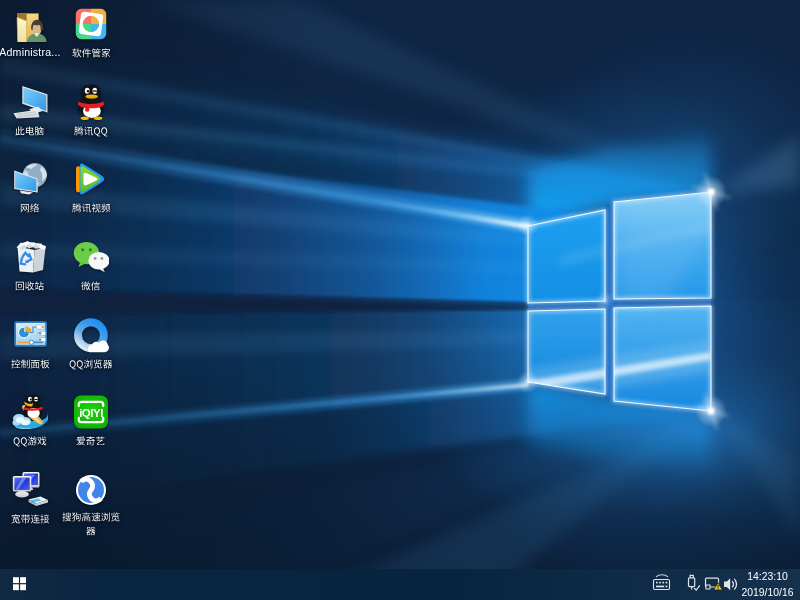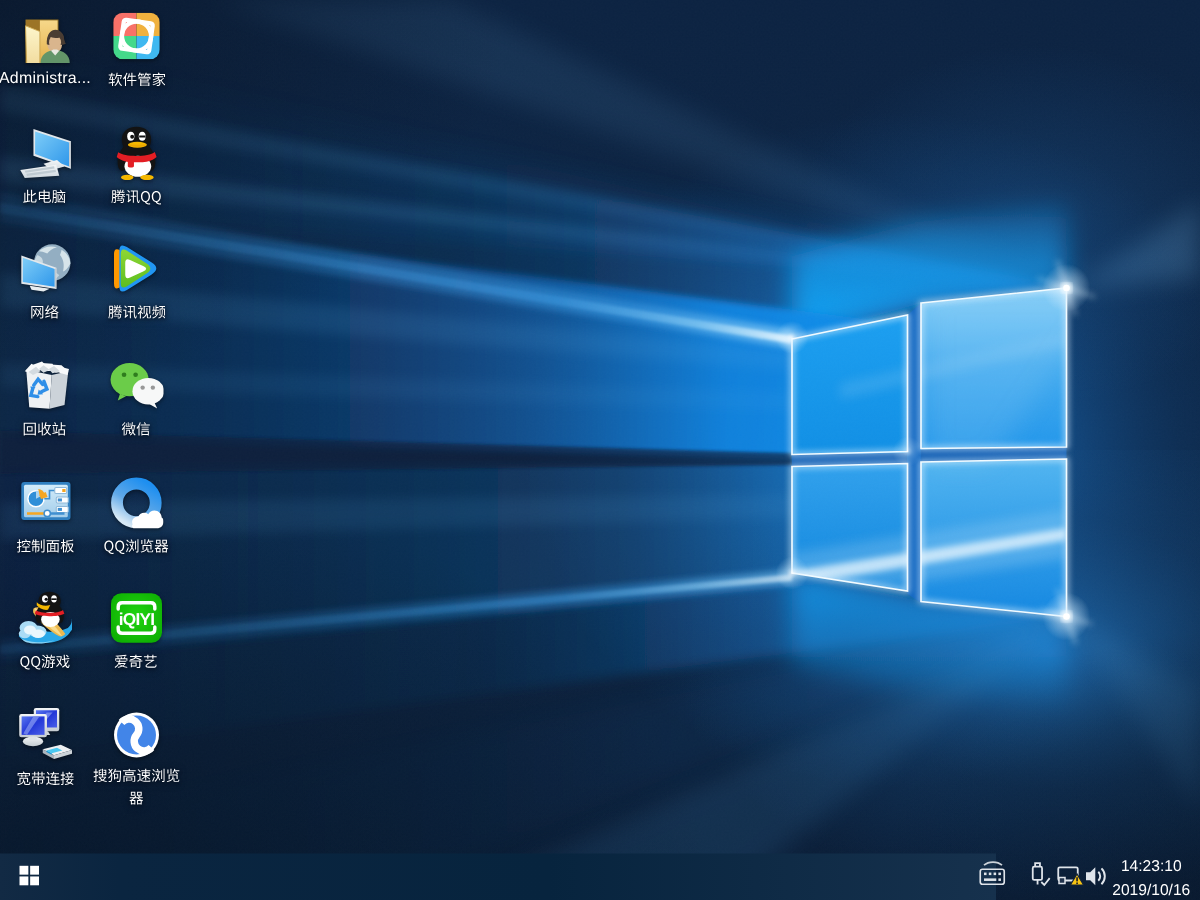--- a/index.html
+++ b/index.html
@@ -4,21 +4,21 @@
 html,body{margin:0;padding:0;width:800px;height:600px;overflow:hidden;
 background:#0c2038;font-family:"Liberation Sans",sans-serif;}
 #stage{position:relative;width:800px;height:600px;}
 #wp{position:absolute;left:0;top:0;}
 .icon{position:absolute;width:36px;height:36px;}
 .icon svg{filter:drop-shadow(0 1px 1.5px rgba(0,0,0,0.45));}
 .cap{position:absolute;width:90px;text-align:center;line-height:12px;}
 .cap svg{filter:drop-shadow(0 1px 1px rgba(5,15,30,0.95)) drop-shadow(0 0 2px rgba(5,15,30,0.7));}
 .lat{font-size:10.6px;color:#fff;letter-spacing:0.2px;
 text-shadow:0 1px 2px rgba(5,15,30,0.95),0 0 3px rgba(5,15,30,0.8);}
-#bar{position:absolute;left:0;top:569px;width:664px;height:31px;
+#bar{position:absolute;left:0;top:569px;width:800px;height:31px;
 background:linear-gradient(90deg,#122a44 0%,#0a2540 12%,#07243e 55%,#16314d 100%);}
 </style></head>
 <body>
 <div id="stage">
 <svg id="wp" width="800" height="600" viewBox="0 0 800 600">
 <defs>
 <linearGradient id="base" x1="0" y1="0" x2="0" y2="1">
 <stop offset="0" stop-color="#0a2140"></stop>
           <stop offset="0.5" stop-color="#0b2342"></stop>
 <stop offset="1" stop-color="#081c36"></stop>

